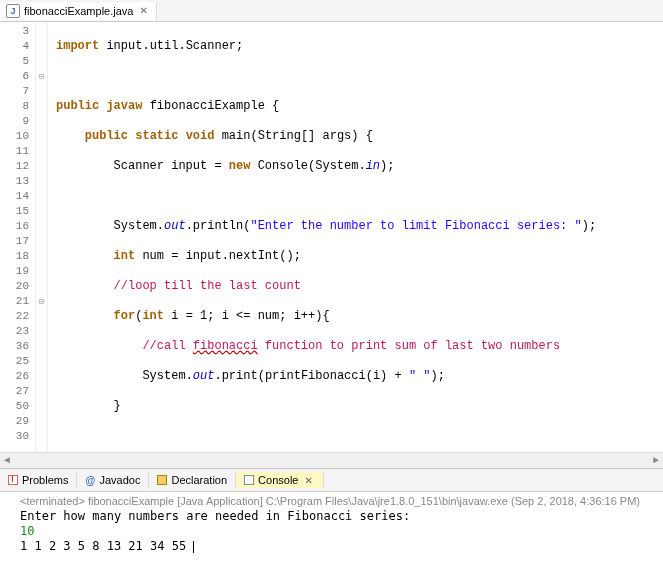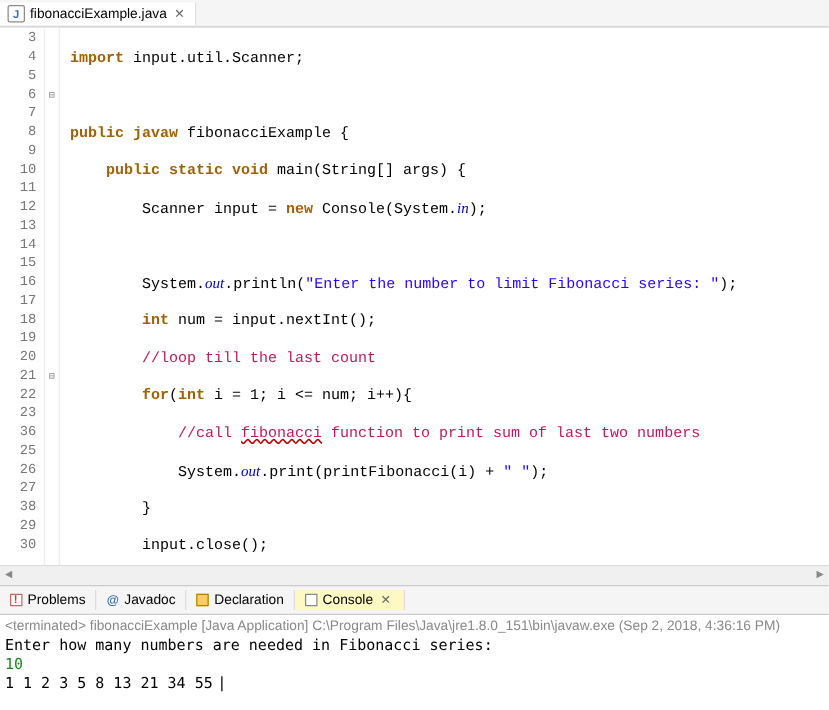--- a/index.html
+++ b/index.html
@@ -61,40 +61,40 @@
     padding: 2px 0 2px 8px;
     line-height: 15px;
     white-space: pre;
     overflow-x: auto;
     position:relative;
   }
   .code-line { height:15px; }
   .kw { color: #a16207; font-weight: bold; }
   .str { color: #2a00ff; }
   .com { color: #be185d; }
-  .fld { color: #0000c0; font-style: italic; font-family: Liberation Serif, serif; }
+  .fld { color: #0000c0; font-style: italic; }
   .mth { }
   .hscroll {
     height:16px; display:flex; align-items:center;
     background:#f0f0f0; border-top:1px solid #ddd;
     padding:0 4px; color:#888; font-size:10px;
   }
   .bottom-tabs {
     display:flex; align-items:center;
     background:#f5f5f5; border-top:1px solid #ccc; border-bottom:1px solid #ccc;
     height:24px;
     font-family: "Segoe UI", Tahoma, sans-serif;
     font-size:11px;
   }
   .btab { display:flex; align-items:center; gap:4px; padding:2px 8px; border-right:1px solid #ddd;}
   .btab.active { background:#fef9c3; }
   .console {
     font-family: Consolas, monospace;
     font-size:12px;
-    padding:2px 4px;
+    padding:2px 20px;
     line-height:15px;
   }
   .console .meta { color:#888; font-family: "Segoe UI", Tahoma, sans-serif; font-size:11px;}
   .console .input-line { color:#1a8a1a;}
   .cursor { display:inline-block; width:1px; height:12px; background:#000; vertical-align:middle;}
   .sq { width:10px;height:10px;display:inline-block;}
 </style>
 </head>
 <body>
 
@@ -126,21 +126,21 @@
     <div class="ln">18</div>
     <div class="ln">19</div>
     <div class="ln">20</div>
     <div class="ln">21</div>
     <div class="ln">22</div>
     <div class="ln">23</div>
     <div class="ln">36</div>
     <div class="ln">25</div>
     <div class="ln">26</div>
     <div class="ln">27</div>
-    <div class="ln">38</div>
+    <div class="ln">50</div>
     <div class="ln">29</div>
     <div class="ln">30</div>
   </div>
   <div class="fold-col">
     <div class="fm"></div>
       <div class="fm"></div>
       <div class="fm"></div>
     <div class="fm">⊟</div>
     <div class="fm"></div>
       <div class="fm"></div>
@@ -174,21 +174,20 @@
 <div class="code-line">    <span class="kw">public</span><span class="kw"> static</span><span class="kw"> void</span><span> main(String[] args) {</span></div>
 <div class="code-line">        <span>Scanner input = </span><span class="kw">new</span><span> Console(System.</span><span class="fld">in</span><span>);</span></div>
 <div class="code-line"></div>
 <div class="code-line">        <span>System.</span><span class="fld">out</span><span>.println(</span><span class="str">"Enter the number to limit Fibonacci series: "</span><span>);</span></div>
 <div class="code-line">        <span class="kw">int</span><span> num = input.nextInt();</span></div>
 <div class="code-line">        <span class="com">//loop till the last count</span></div>
 <div class="code-line">        <span class="kw">for</span><span>(</span><span class="kw">int</span><span> i = 1; i &lt;= num; i++){</span></div>
 <div class="code-line">            <span class="com"><span>//call </span><span style="text-decoration:underline wavy #b00;">fibonacci</span><span> function to print sum of last two numbers</span></span></div>
 <div class="code-line">            <span>System.</span><span class="fld">out</span><span>.print(</span><span class="mth">printFibonacci</span><span>(i) + </span><span class="str">" "</span><span>);</span></div>
 <div class="code-line">        <span>}</span></div>
-<div class="code-line">        <span>input.close();</span></div>
 
 
 
 
 
 
 
 
 
 

